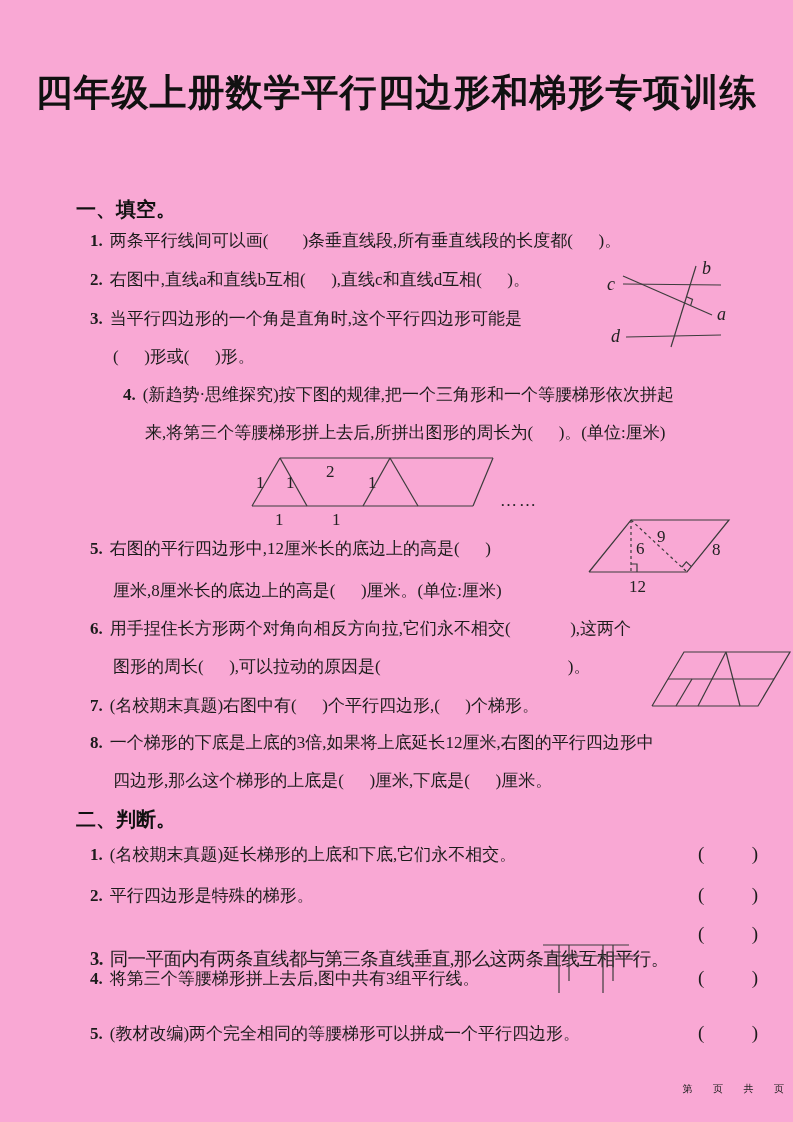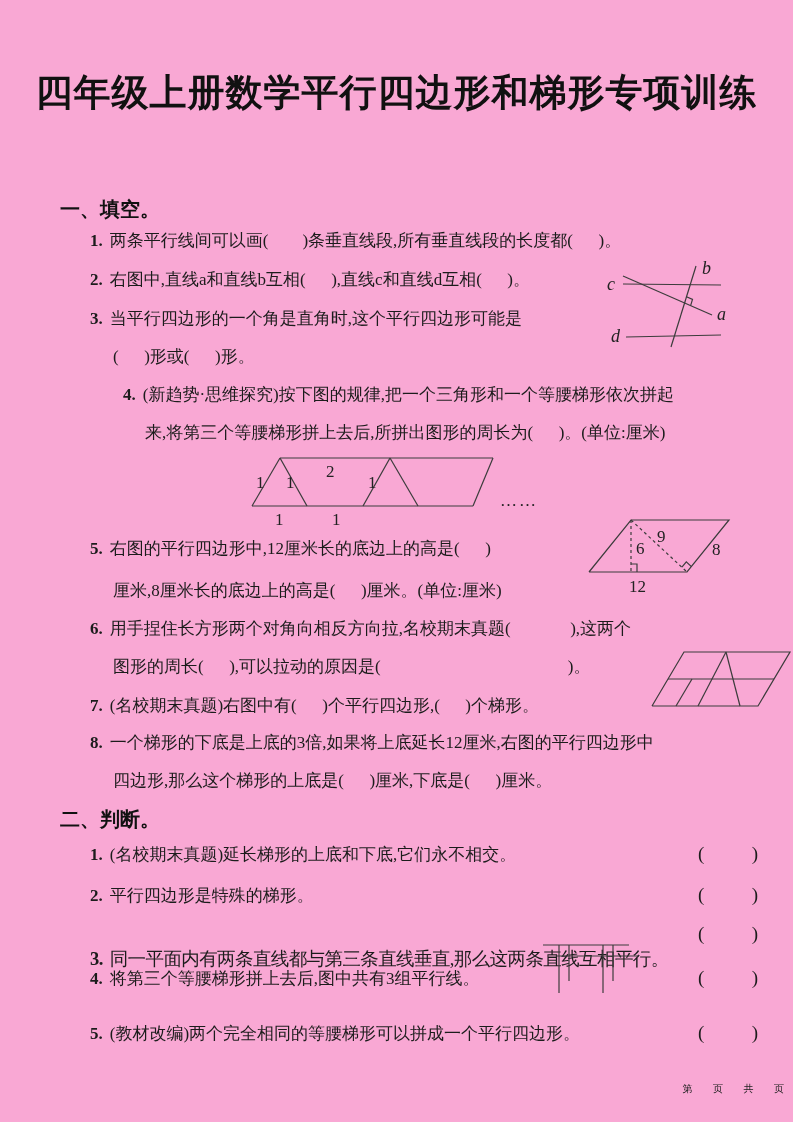--- a/index.html
+++ b/index.html
@@ -7,21 +7,21 @@
     position:relative; width:793px; height:1122px; margin:0 auto;
     background:#f9a8d4; color:#1c1c1c; overflow:hidden;
     font-family:"Liberation Serif","DejaVu Serif",serif;
   }
   .title {
     position:absolute; top:68px; left:0; width:100%; text-align:center;
     font-family:"Liberation Sans","DejaVu Sans",sans-serif;
     font-weight:bold; font-size:37px; letter-spacing:1px; color:#111;
   }
   .sec-heading {
-    position:absolute; left:60px;
+    position:absolute; left:76px;
     font-family:"Liberation Sans","DejaVu Sans",sans-serif;
     font-weight:bold; font-size:20px; color:#111;
   }
   .line { position:absolute; font-size:17px; white-space:pre; color:#1c1c1c; }
   .line .qnum { font-weight:bold; margin-right:7px; }
   .line.tight { font-size:18.5px; letter-spacing:-0.6px;margin-top:23px; }
   .bracket { position:absolute; font-size:19px; white-space:pre; color:#1c1c1c; }
   .fig { position:absolute; }
   .fig line, .fig polyline, .fig path { stroke:#3c3c3c; stroke-width:1.2; fill:none; }
   .fig .dashed { stroke-dasharray:3 3; }
@@ -47,21 +47,21 @@
 
   <div class="line" style="left:90px; top:307px;"><span class="qnum">3.</span><span>当平行四边形的一个角是直角时,这个平行四边形可能是</span></div>
   <div class="line" style="left:113px; top:345px;"><span>(      )形或(      )形。</span></div>
 
   <div class="line" style="left:90px; top:383px;margin-left:33px;"><span class="qnum">4.</span><span class="tag">(新趋势·思维探究)</span><span>按下图的规律,把一个三角形和一个等腰梯形依次拼起</span></div>
   <div class="line" style="left:113px; top:421px;margin-left:32px;"><span>来,将第三个等腰梯形拼上去后,所拼出图形的周长为(      )。(单位:厘米)</span></div>
 
   <div class="line" style="left:90px; top:537px;"><span class="qnum">5.</span><span>右图的平行四边形中,12厘米长的底边上的高是(      )</span></div>
   <div class="line" style="left:113px; top:579px;"><span>厘米,8厘米长的底边上的高是(      )厘米。(单位:厘米)</span></div>
 
-  <div class="line" style="left:90px; top:617px;"><span class="qnum">6.</span><span>用手捏住长方形两个对角向相反方向拉,名校期末真题(              ),这两个</span></div>
+  <div class="line" style="left:90px; top:617px;"><span class="qnum">6.</span><span>用手捏住长方形两个对角向相反方向拉,它们永不相交(              ),这两个</span></div>
   <div class="line" style="left:113px; top:655px;"><span>图形的周长(      ),可以拉动的原因是(                                            )。</span></div>
 
   <div class="line" style="left:90px; top:694px;"><span class="qnum">7.</span><span class="tag">(名校期末真题)</span><span>右图中有(      )个平行四边形,(      )个梯形。</span></div>
 
   <div class="line" style="left:90px; top:731px;"><span class="qnum">8.</span><span>一个梯形的下底是上底的3倍,如果将上底延长12厘米,右图的平行四边形中</span></div>
   <div class="line" style="left:113px; top:769px;"><span>四边形,那么这个梯形的上底是(      )厘米,下底是(      )厘米。</span></div>
 
   <div class="sec-heading" style="top:806px;">二、判断。</div>
 
   <div class="line" style="left:90px; top:843px;"><span class="qnum">1.</span><span class="tag">(名校期末真题)</span><span>延长梯形的上底和下底,它们永不相交。</span></div>

